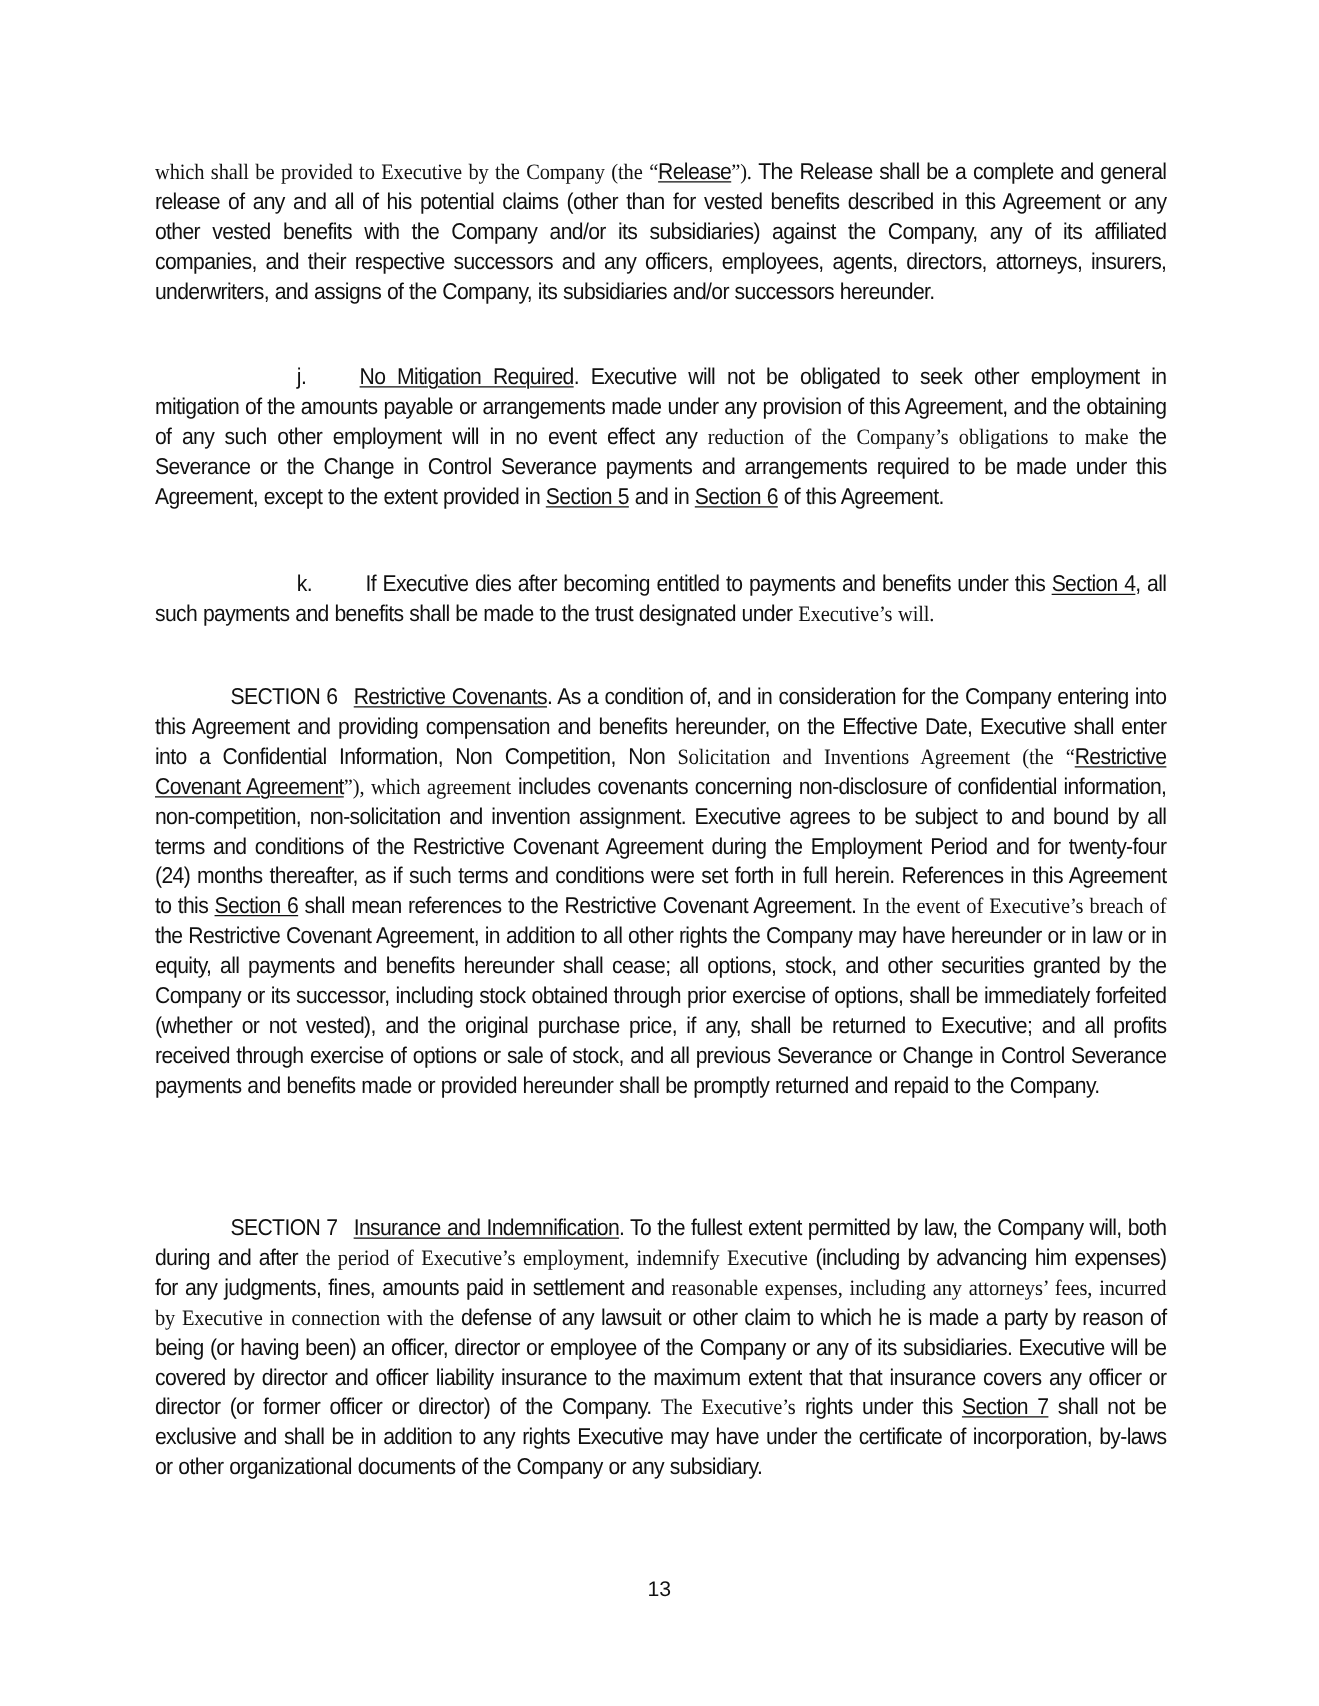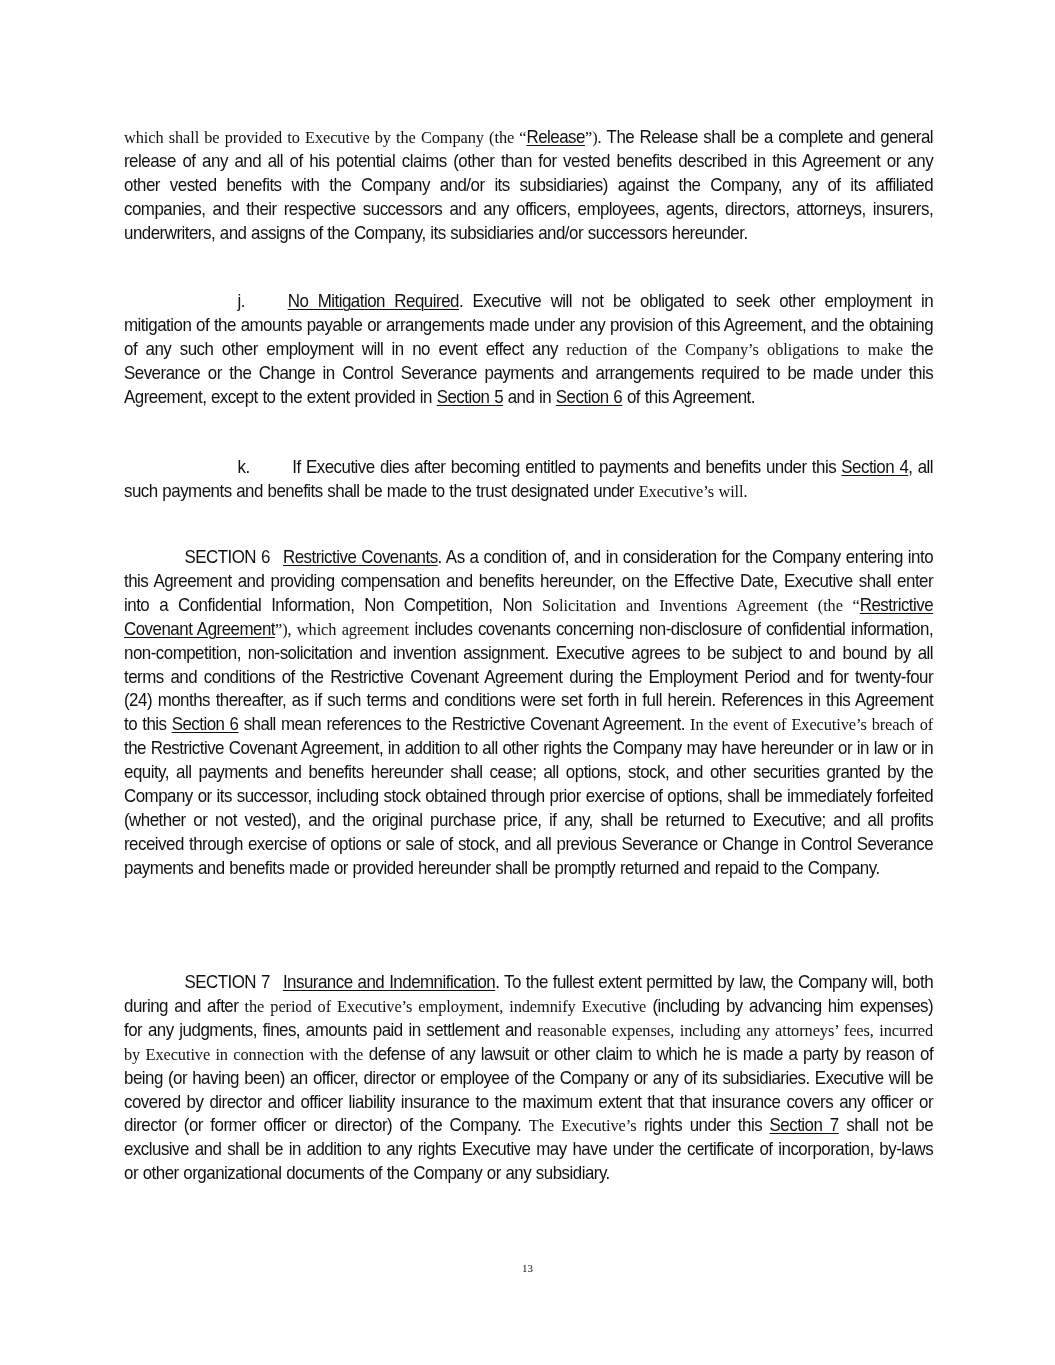--- a/index.html
+++ b/index.html
@@ -51,22 +51,22 @@
     .subindent { display: inline-block; width: 122px; }
     .subgap { display: inline-block; width: 46px; }
     .secindent { display: inline-block; width: 65px; }
     .secgap { display: inline-block; width: 14px; }
     .page-number {
       position: absolute;
       left: 0;
       width: 1055px;
       top: 1262px;
       text-align: center;
-      font-family: Liberation Serif, serif;
-      font-size: 11px;
+      font-family: Liberation Sans, sans-serif;
+      font-size: 17px;
       color: #111111;
     }
   </style>
 </head>
 <body>
 
 <div class="page">
 
   <p id="p1" class="para"><span class="serif">which shall be provided to Executive by the Company (the “</span><span class="u">Release</span><span class="serif">”).</span><span>  The Release shall be a complete and general release of any and all of his potential claims (other than for vested benefits described in this Agreement or any other vested benefits with the Company and/or its subsidiaries) against the Company, any of its affiliated companies, and their respective successors and any officers, employees, agents, directors, attorneys, insurers, underwriters, and assigns of the Company, its subsidiaries and/or successors hereunder.</span></p>
 

